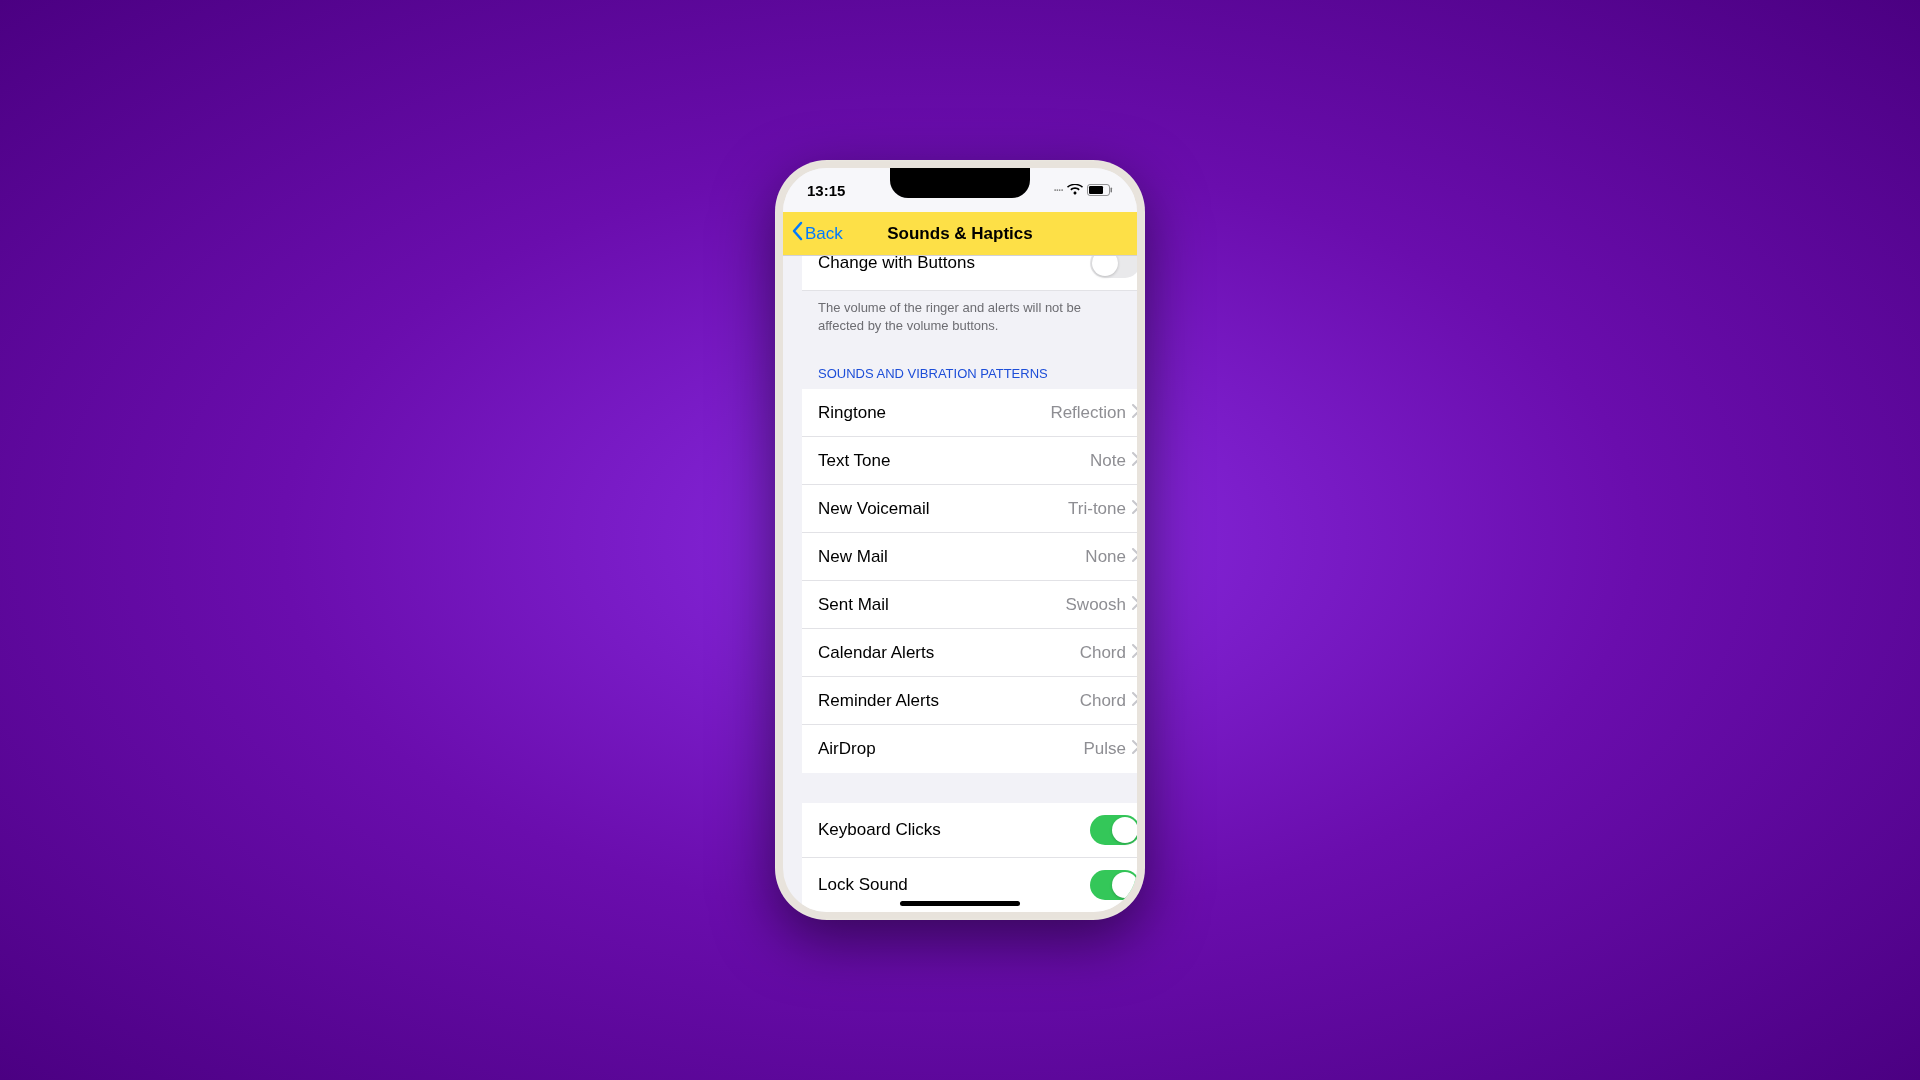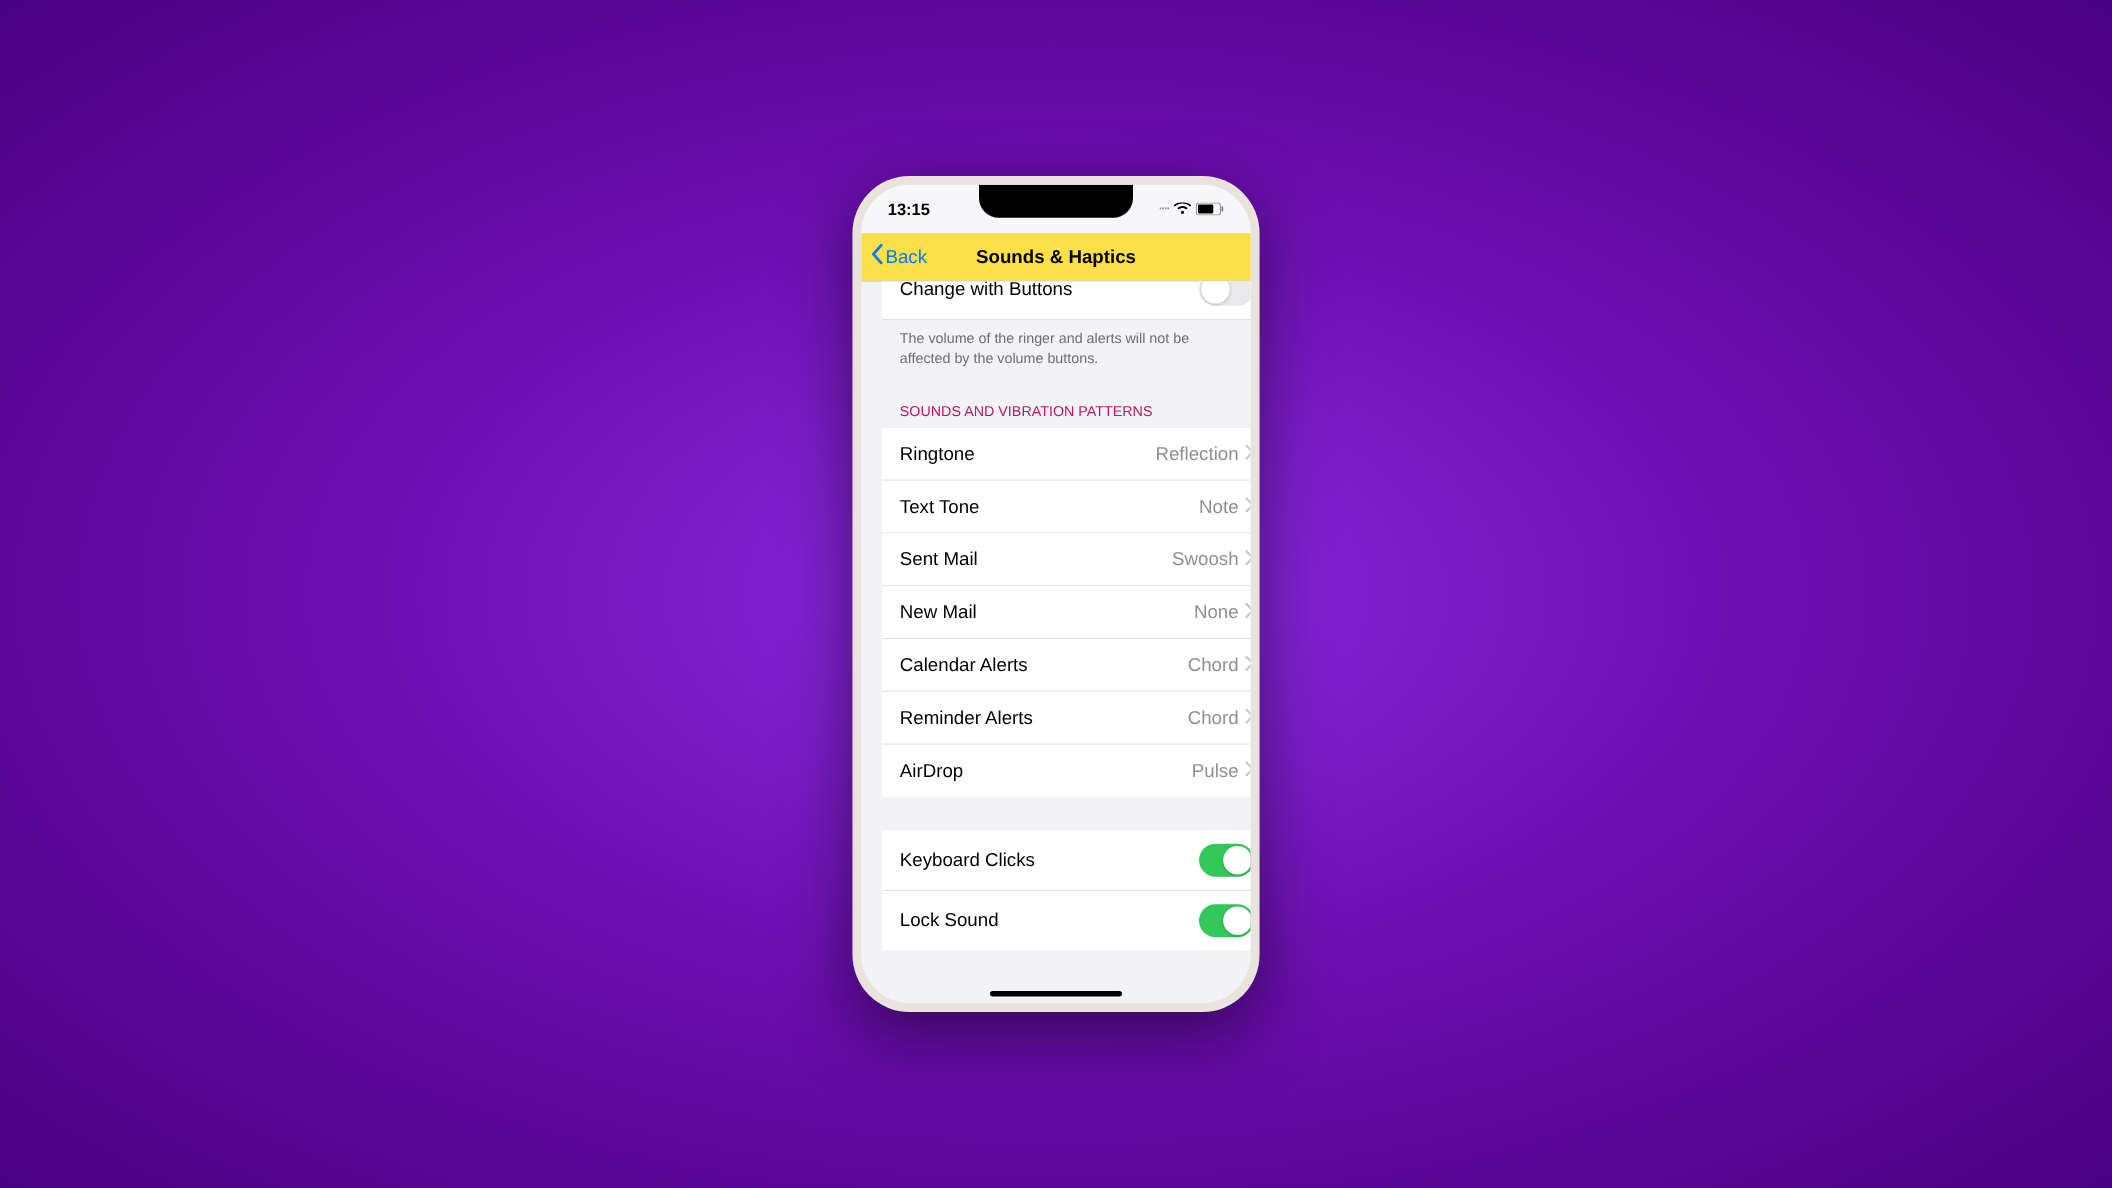--- a/index.html
+++ b/index.html
@@ -112,21 +112,21 @@
     .section-footer {
       padding: 8px 30px 8px 16px;
       font-size: 13px;
       color: #6d6d72;
       background: #f2f2f7;
       line-height: 1.35;
     }
     .section-header {
       padding: 24px 16px 8px 16px;
       font-size: 13px;
-      color: #be185d;
+      color: #1d4ed8;
       background: #f2f2f7;
       text-transform: uppercase;
     }
     .section-gap {
       height: 30px;
       background: #f2f2f7;
     }
     .toggle {
       width: 50px;
       height: 30px;
@@ -218,28 +218,34 @@
                     <path d="M1 1l6 6-6 6" stroke="#c7c7cc" stroke-width="2" fill="none" stroke-linecap="round" stroke-linejoin="round"></path>
                   </svg></span></span>
             </div>
             <div class="list-row">
               <span class="row-label">Text Tone</span>
               <span class="row-value">Note<span class="chevron-right"><svg width="8" height="14" viewBox="0 0 8 14">
                     <path d="M1 1l6 6-6 6" stroke="#c7c7cc" stroke-width="2" fill="none" stroke-linecap="round" stroke-linejoin="round"></path>
                   </svg></span></span>
             </div>
             <div class="list-row">
+              <span class="row-label">New Voicemail</span>
+              <span class="row-value">Tri-tone<span class="chevron-right"><svg width="8" height="14" viewBox="0 0 8 14">
+                    <path d="M1 1l6 6-6 6" stroke="#c7c7cc" stroke-width="2" fill="none" stroke-linecap="round" stroke-linejoin="round"></path>
+                  </svg></span></span>
+            </div>
+            <div class="list-row">
+              <span class="row-label">New Mail</span>
+              <span class="row-value">None<span class="chevron-right"><svg width="8" height="14" viewBox="0 0 8 14">
+                    <path d="M1 1l6 6-6 6" stroke="#c7c7cc" stroke-width="2" fill="none" stroke-linecap="round" stroke-linejoin="round"></path>
+                  </svg></span></span>
+            </div>
+            <div class="list-row">
               <span class="row-label">Sent Mail</span>
               <span class="row-value">Swoosh<span class="chevron-right"><svg width="8" height="14" viewBox="0 0 8 14">
-                    <path d="M1 1l6 6-6 6" stroke="#c7c7cc" stroke-width="2" fill="none" stroke-linecap="round" stroke-linejoin="round"></path>
-                  </svg></span></span>
-            </div>
-            <div class="list-row">
-              <span class="row-label">New Mail</span>
-              <span class="row-value">None<span class="chevron-right"><svg width="8" height="14" viewBox="0 0 8 14">
                     <path d="M1 1l6 6-6 6" stroke="#c7c7cc" stroke-width="2" fill="none" stroke-linecap="round" stroke-linejoin="round"></path>
                   </svg></span></span>
             </div>
             <div class="list-row">
               <span class="row-label">Calendar Alerts</span>
               <span class="row-value">Chord<span class="chevron-right"><svg width="8" height="14" viewBox="0 0 8 14">
                     <path d="M1 1l6 6-6 6" stroke="#c7c7cc" stroke-width="2" fill="none" stroke-linecap="round" stroke-linejoin="round"></path>
                   </svg></span></span>
             </div>
             <div class="list-row">

